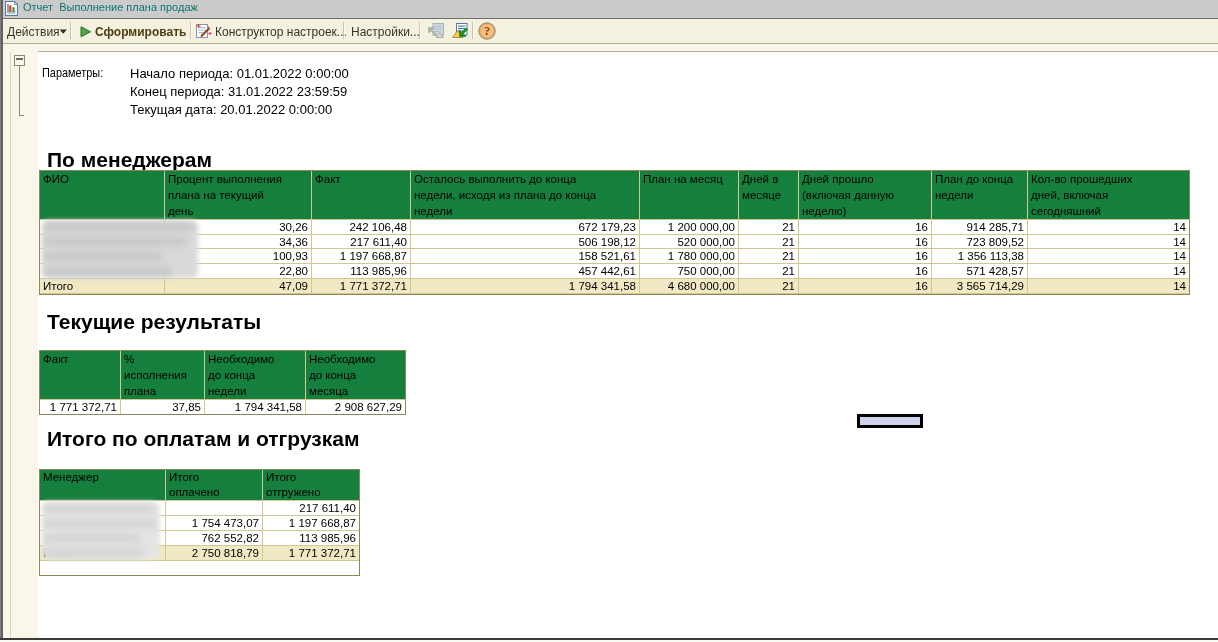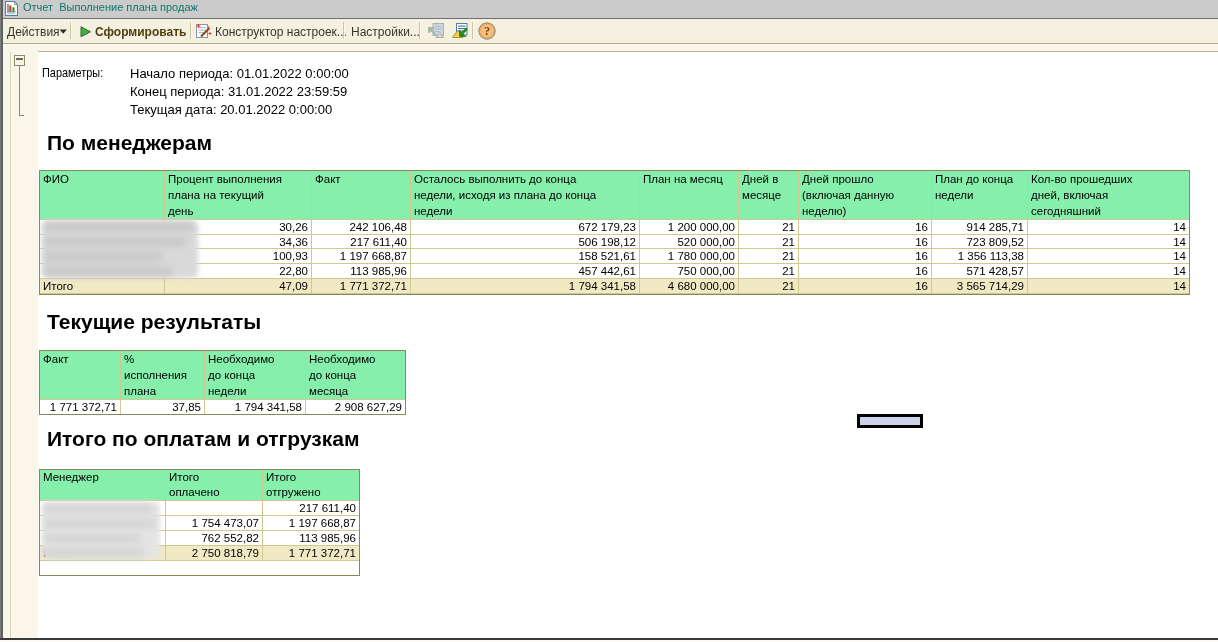--- a/index.html
+++ b/index.html
@@ -24,21 +24,21 @@
 #grpbox{left:14px;top:54.5px;width:9px;height:9px;border:1px solid #8c8a6a;background:#faf7ea;}
 #grpline{left:19px;top:65px;width:1px;height:50px;background:#8c8a6a;}
 #grptick{left:19px;top:115px;width:5px;height:1px;background:#8c8a6a;}
 
 .ptxt{font-size:13px;color:#000;}
 
 .h1{font-size:21px;font-weight:bold;color:#000;}
 
 table.rep{position:absolute;border-collapse:collapse;table-layout:fixed;}
 table.rep td{border:1px solid #cfc890;font-size:11.5px;color:#000;padding:0 3px;overflow:hidden;white-space:nowrap;}
-td.hd{background:#86efac;vertical-align:top;line-height:16px;font-size:13px;white-space:normal;border-color:#b0aa74;}
+td.hd{background:#15803d;vertical-align:top;line-height:16px;font-size:13px;white-space:normal;border-color:#b0aa74;}
 td.num{text-align:right;vertical-align:middle;}
 td.tot{background:#f1e9c4;border-color:#b0aa74;}
 td.totnum{background:#f1e9c4;text-align:right;font-size:13px;vertical-align:middle;border-color:#b0aa74;}
 table.t3 td.hd{line-height:15px;}
 .tb{position:absolute;border:1px solid #8c8758;pointer-events:none;}
 
 #cursor{left:857px;top:414px;width:60px;height:8px;border:3px solid #000;background:#ccd3ea;}
 
 .smudge{position:absolute;background:#c8c8c8;filter:blur(3px);border-radius:3px;}
 .blob{position:absolute;background:#d9d9d9;filter:blur(2.5px);border-radius:6px;}
@@ -123,21 +123,21 @@
     <line x1="1" y1="3" x2="8" y2="3" stroke="#2a2a1a" stroke-width="1.4"></line>
   </svg>
 <div class="abs" id="grpline"></div>
 <div class="abs" id="grptick"></div>
 <div class="abs" id="botline"></div>
 <div class="abs" id="botstrip"></div>
 
 <div class="abs ptxt" style="left:42px;top:64.5px;transform:scaleX(0.84);transform-origin:0 0;">Параметры:</div>
 <div class="abs ptxt" style="left:130px;top:64.5px;line-height:18.1px;">Начало периода: 01.01.2022 0:00:00<br>Конец периода: 31.01.2022 23:59:59<br>Текущая дата: 20.01.2022 0:00:00</div>
 
-<div class="abs h1" style="left:47px;top:131px;">По менеджерам</div>
+<div class="abs h1" style="left:47px;top:148px;">По менеджерам</div>
 
 <table class="rep" style="left:39px;top:170px;">
 <colgroup>
       <col style="width:125px">
       <col style="width:147px">
       <col style="width:99px">
       <col style="width:229px">
       <col style="width:99px">
       <col style="width:60px">
       <col style="width:133px">

